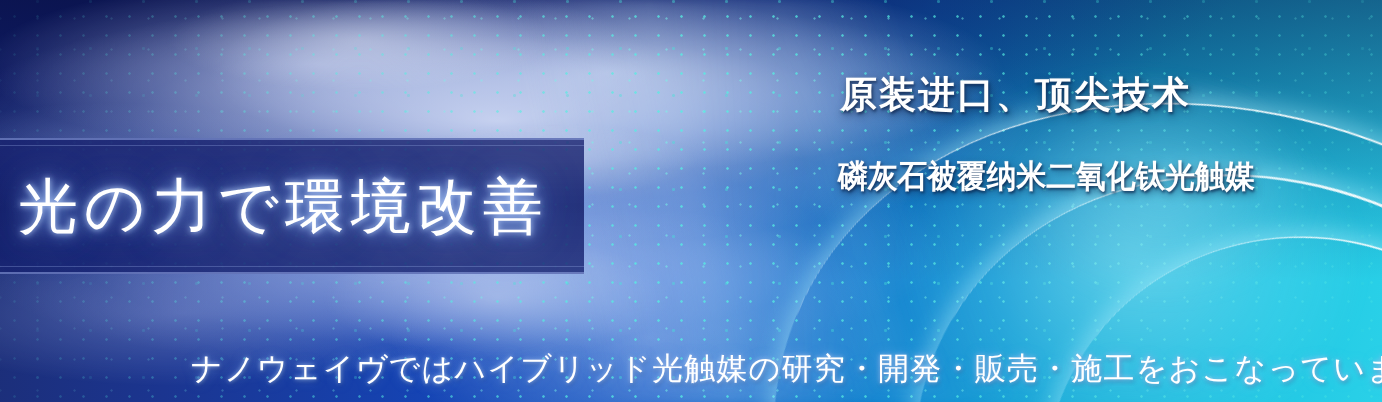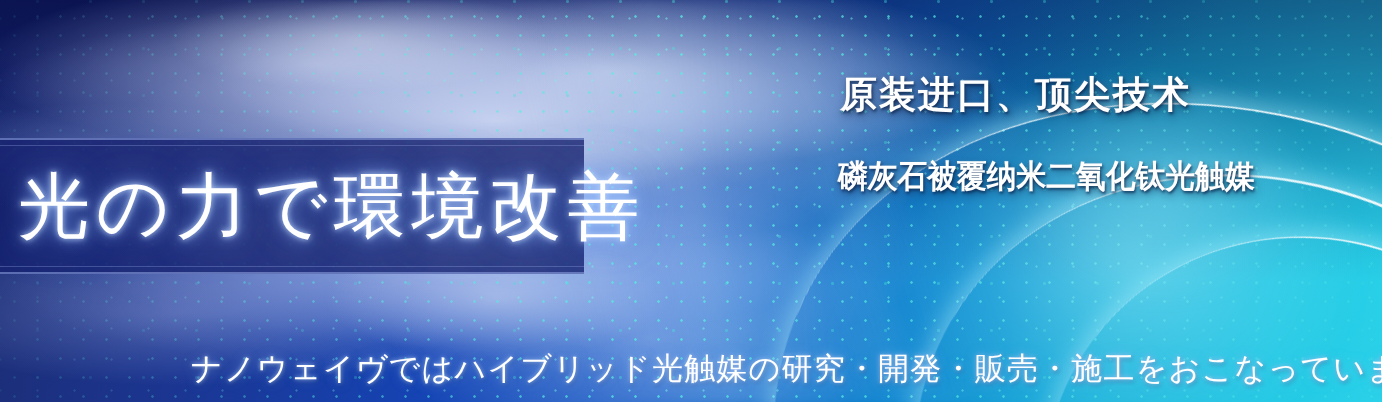--- a/index.html
+++ b/index.html
@@ -139,21 +139,21 @@
     background: rgba(160,180,235,0.30);
   }
 
   
   .headline {
     position: absolute;
     left: 18px;
     top: 165px;
     width: 660px;
     color: #ffffff;
-    font-size: 72px;
+    font-size: 60px;
     line-height: 82px;
     letter-spacing: 6px;
     white-space: nowrap;
     text-shadow:
       0 0 6px rgba(190,215,255,0.95),
       0 0 16px rgba(150,190,255,0.80),
       0 0 30px rgba(120,170,255,0.55),
       0 0 52px rgba(100,150,255,0.35);
   }
 

